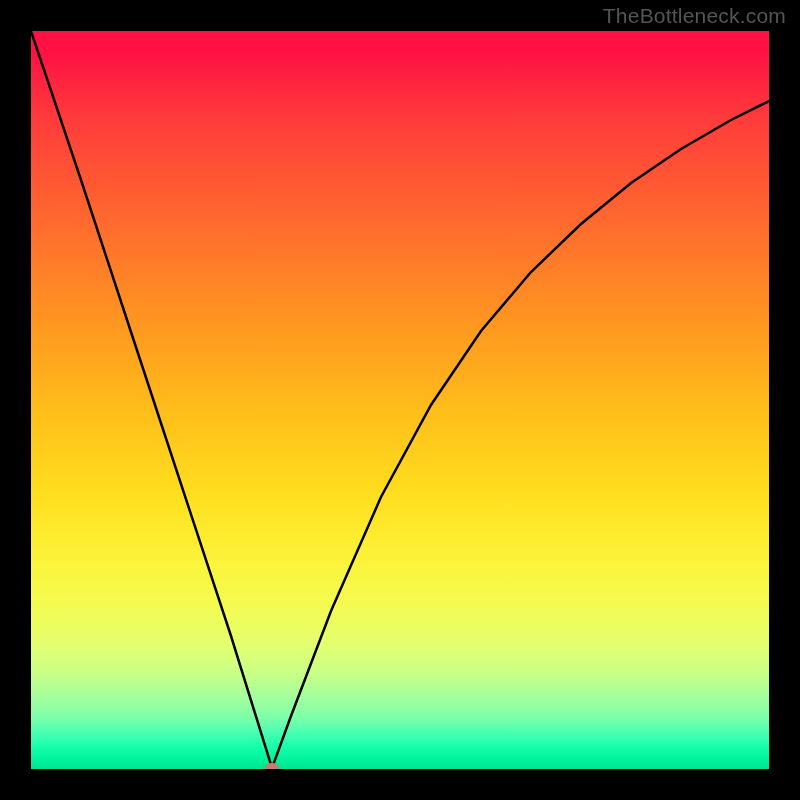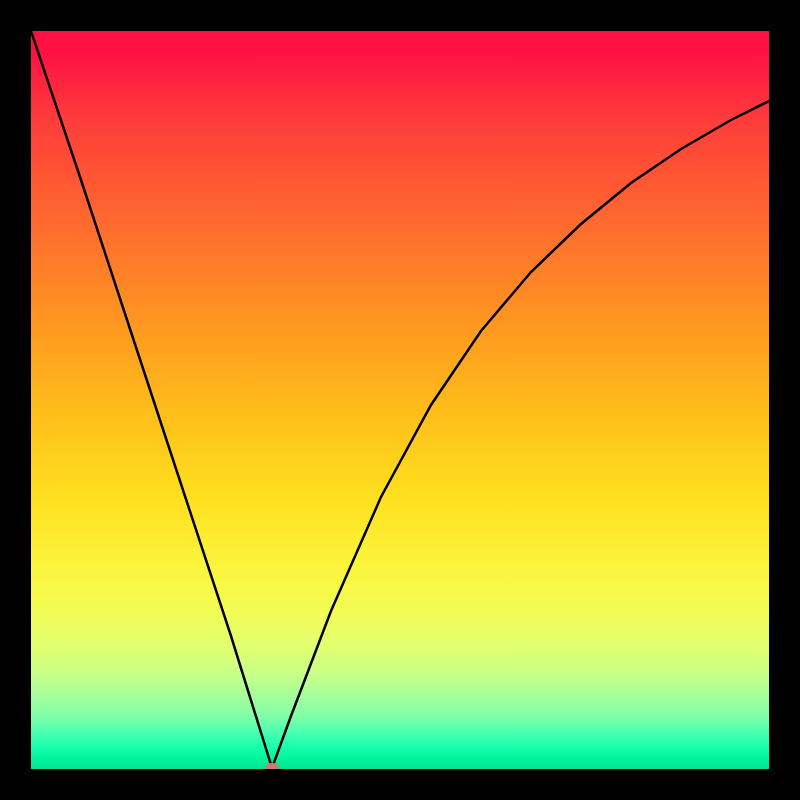--- a/index.html
+++ b/index.html
@@ -70,20 +70,21 @@
     height: 100%;
   }
   .minimum-marker {
     fill: #cf7a70;
   }
 </style>
 </head>
 <body>
 
 <div class="stage">
+  <div class="watermark">TheBottleneck.com</div>
 
   <div class="plot-area">
     <div class="gradient"></div>
 
     <svg class="curve" viewBox="0 0 738 738" preserveAspectRatio="none">
       <path fill="none" stroke-width="2.5" stroke-linecap="round" d="M0 0 L50 149 L100 301 L150 453 L200 605 L241 737 L260 685 L300 580 L350 466 L400 374 L450 300 L500 241 L550 193 L600 152 L650 118 L700 89 L738 70" stroke="#000000"></path>
       <ellipse class="minimum-marker" rx="7" ry="5" cx="241" cy="737" fill="#cf7a70"></ellipse>
     </svg>
   </div>
 </div>

